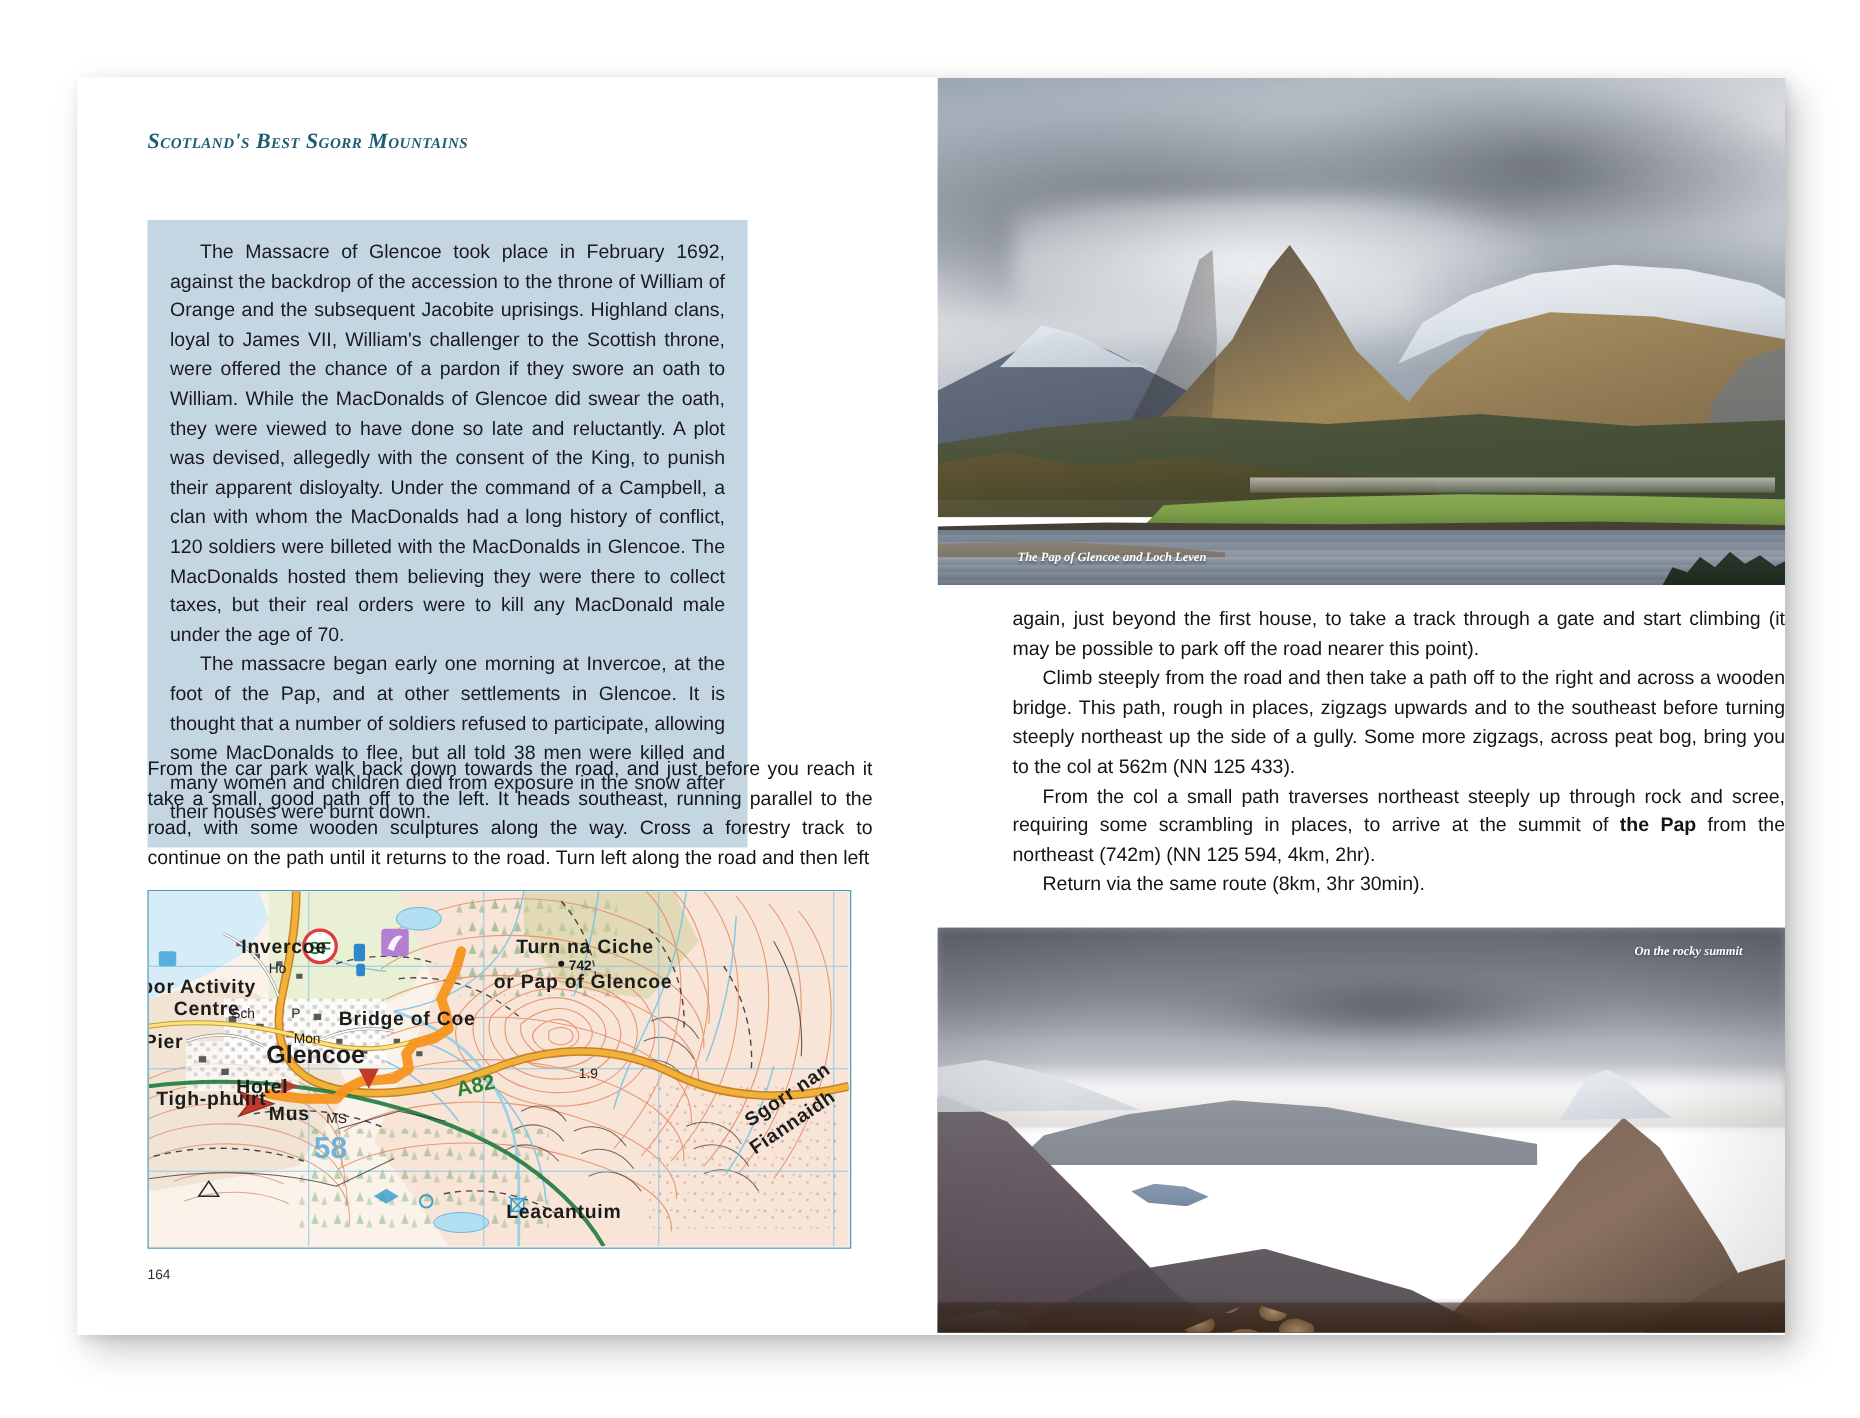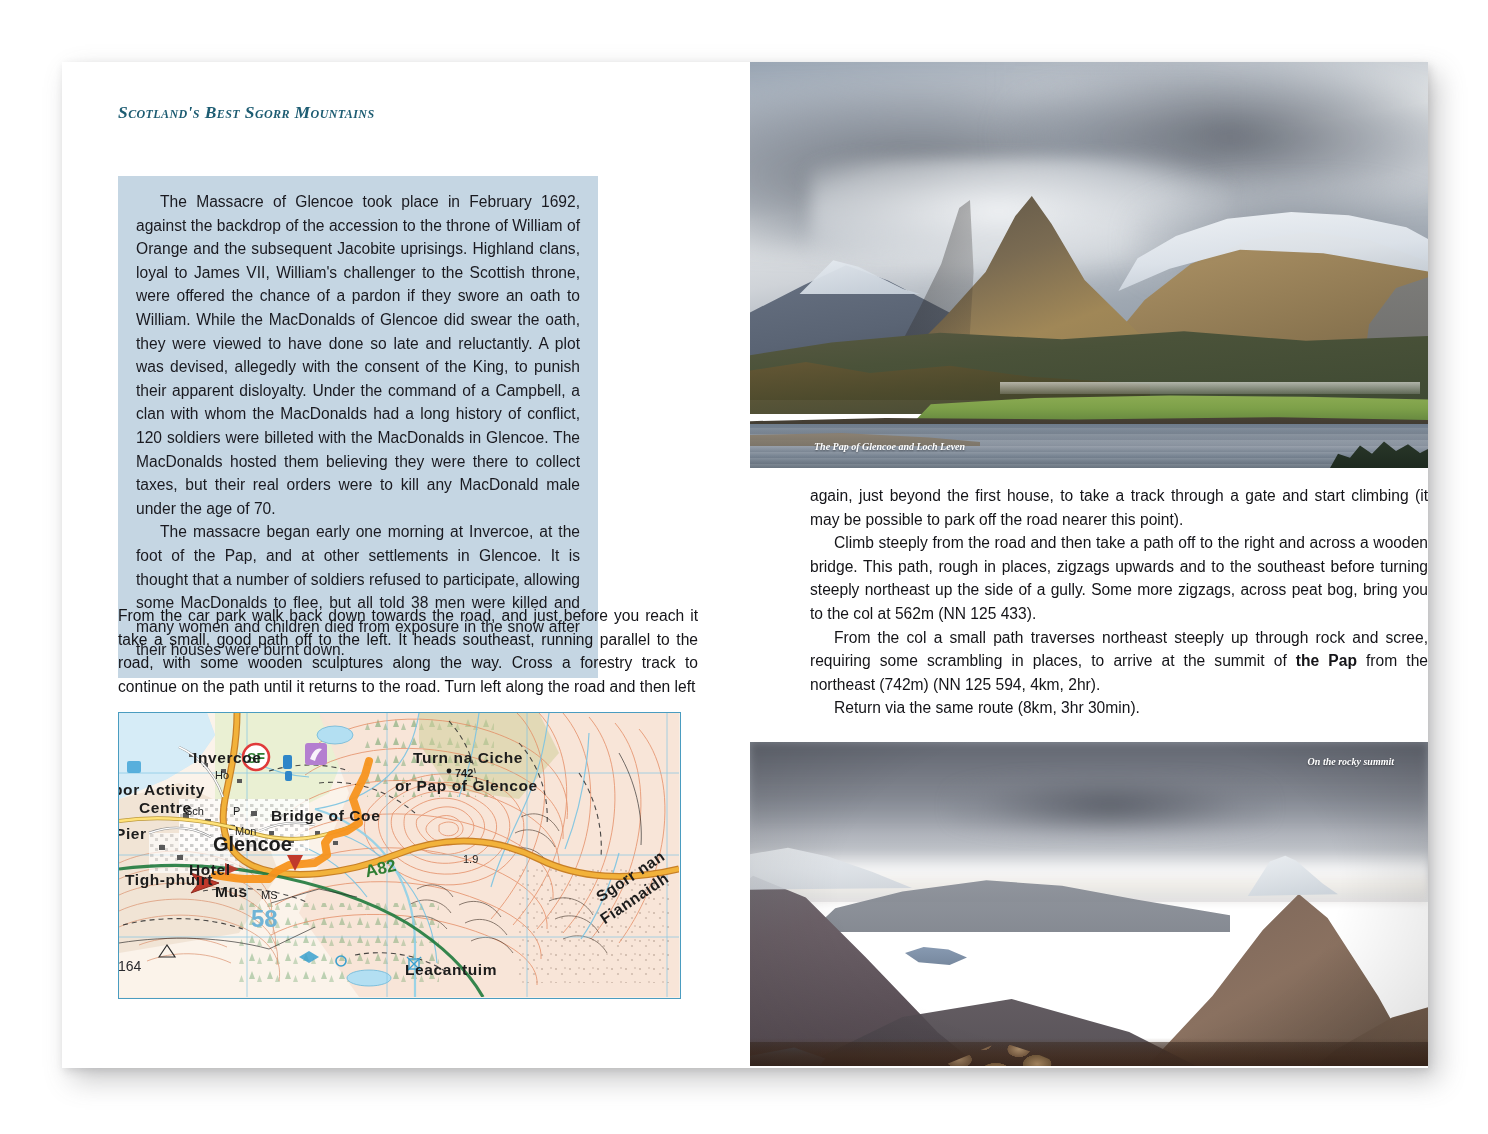--- a/index.html
+++ b/index.html
@@ -99,23 +99,23 @@
     height: 287px;
     border: 1.5px solid #4a9cc0;
     box-sizing: border-box;
     overflow: hidden;
     background: #f6ece4;
   }
 
   .page-number {
     position: absolute;
     left: 0;
-    top: 896px;
+    top: 952px;
     font-family: "Liberation Sans", sans-serif;
-    font-size: 14px;
+    font-size: 11px;
     color: #2a2a2e;
   }
 
   
   .right-col {
     position: absolute;
     left: 688px;
     top: 0;
     width: 678px;
     height: 1006px;

